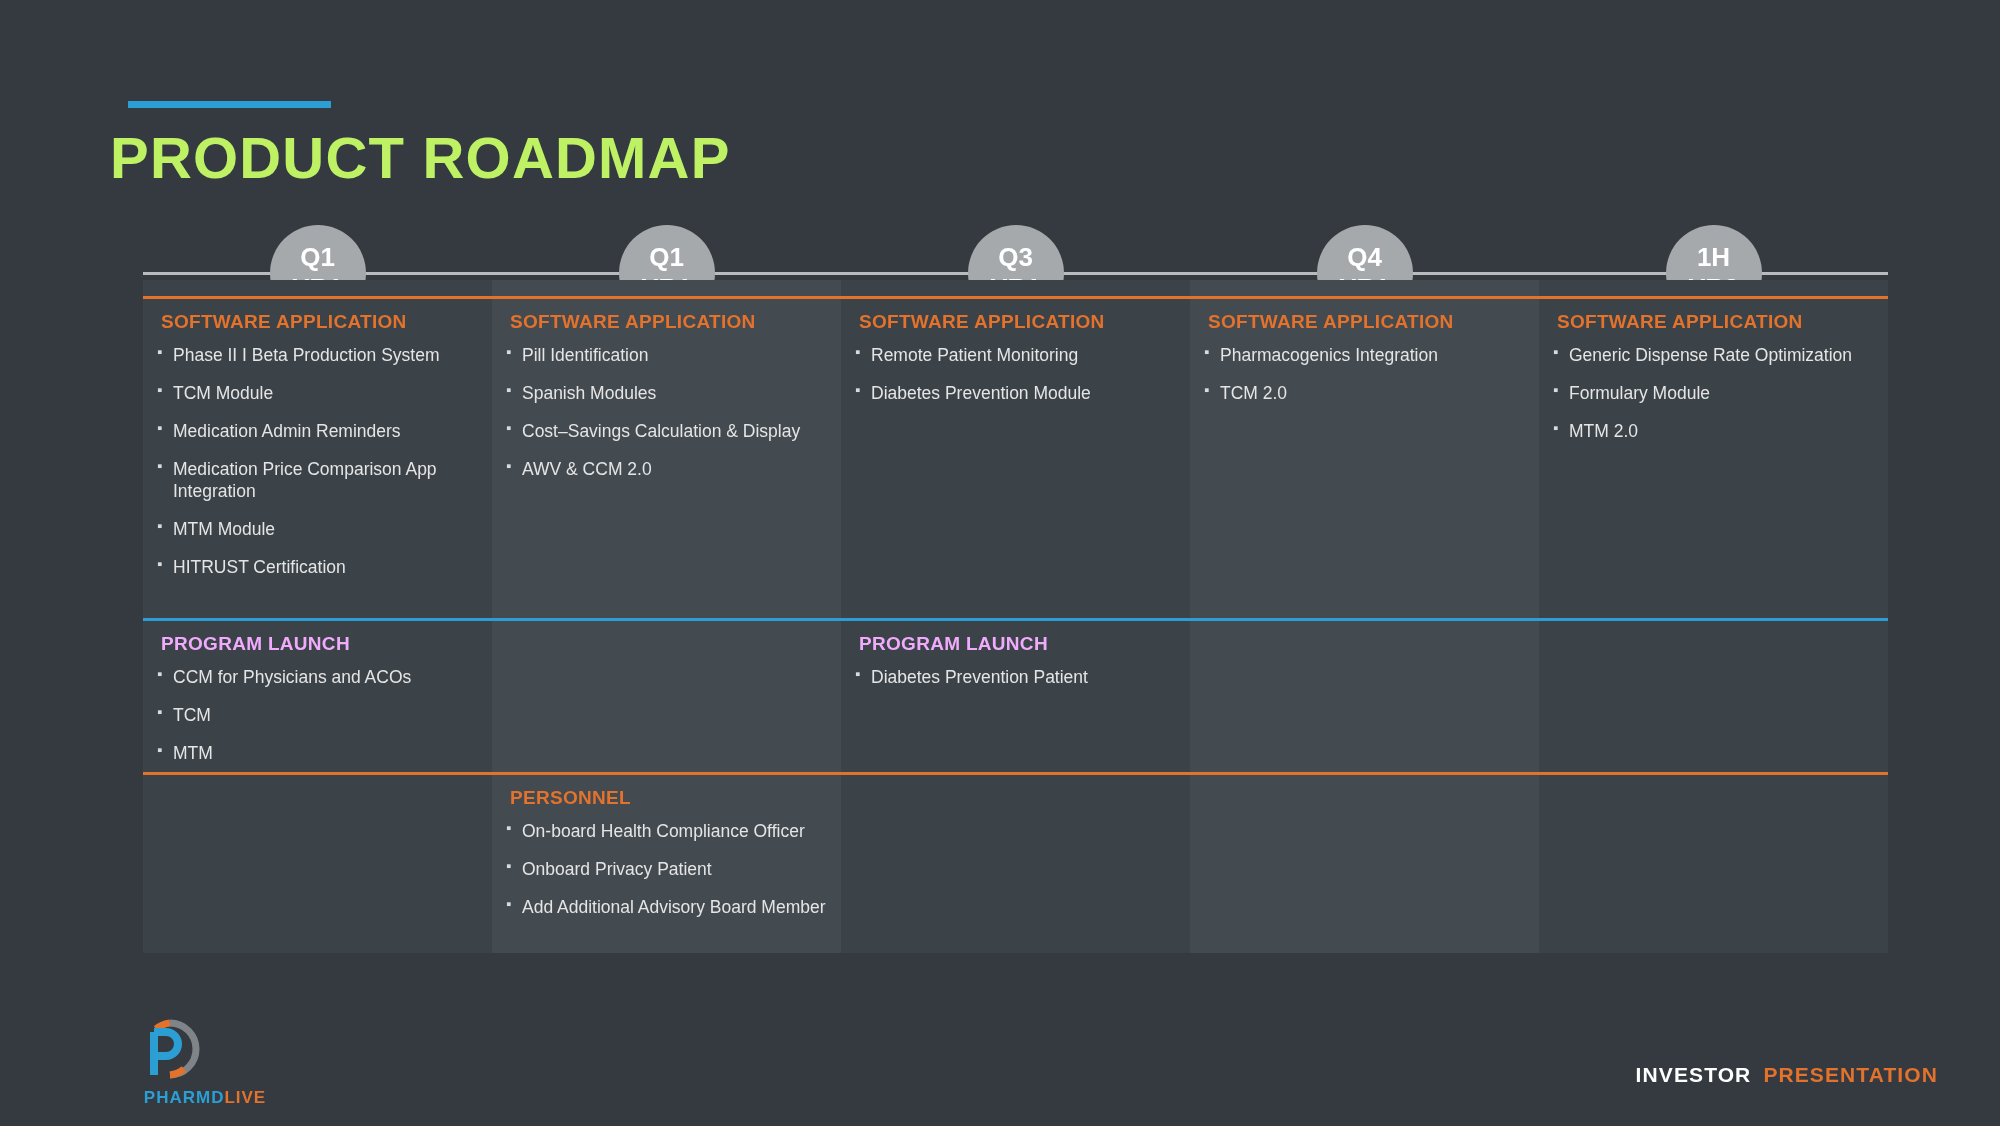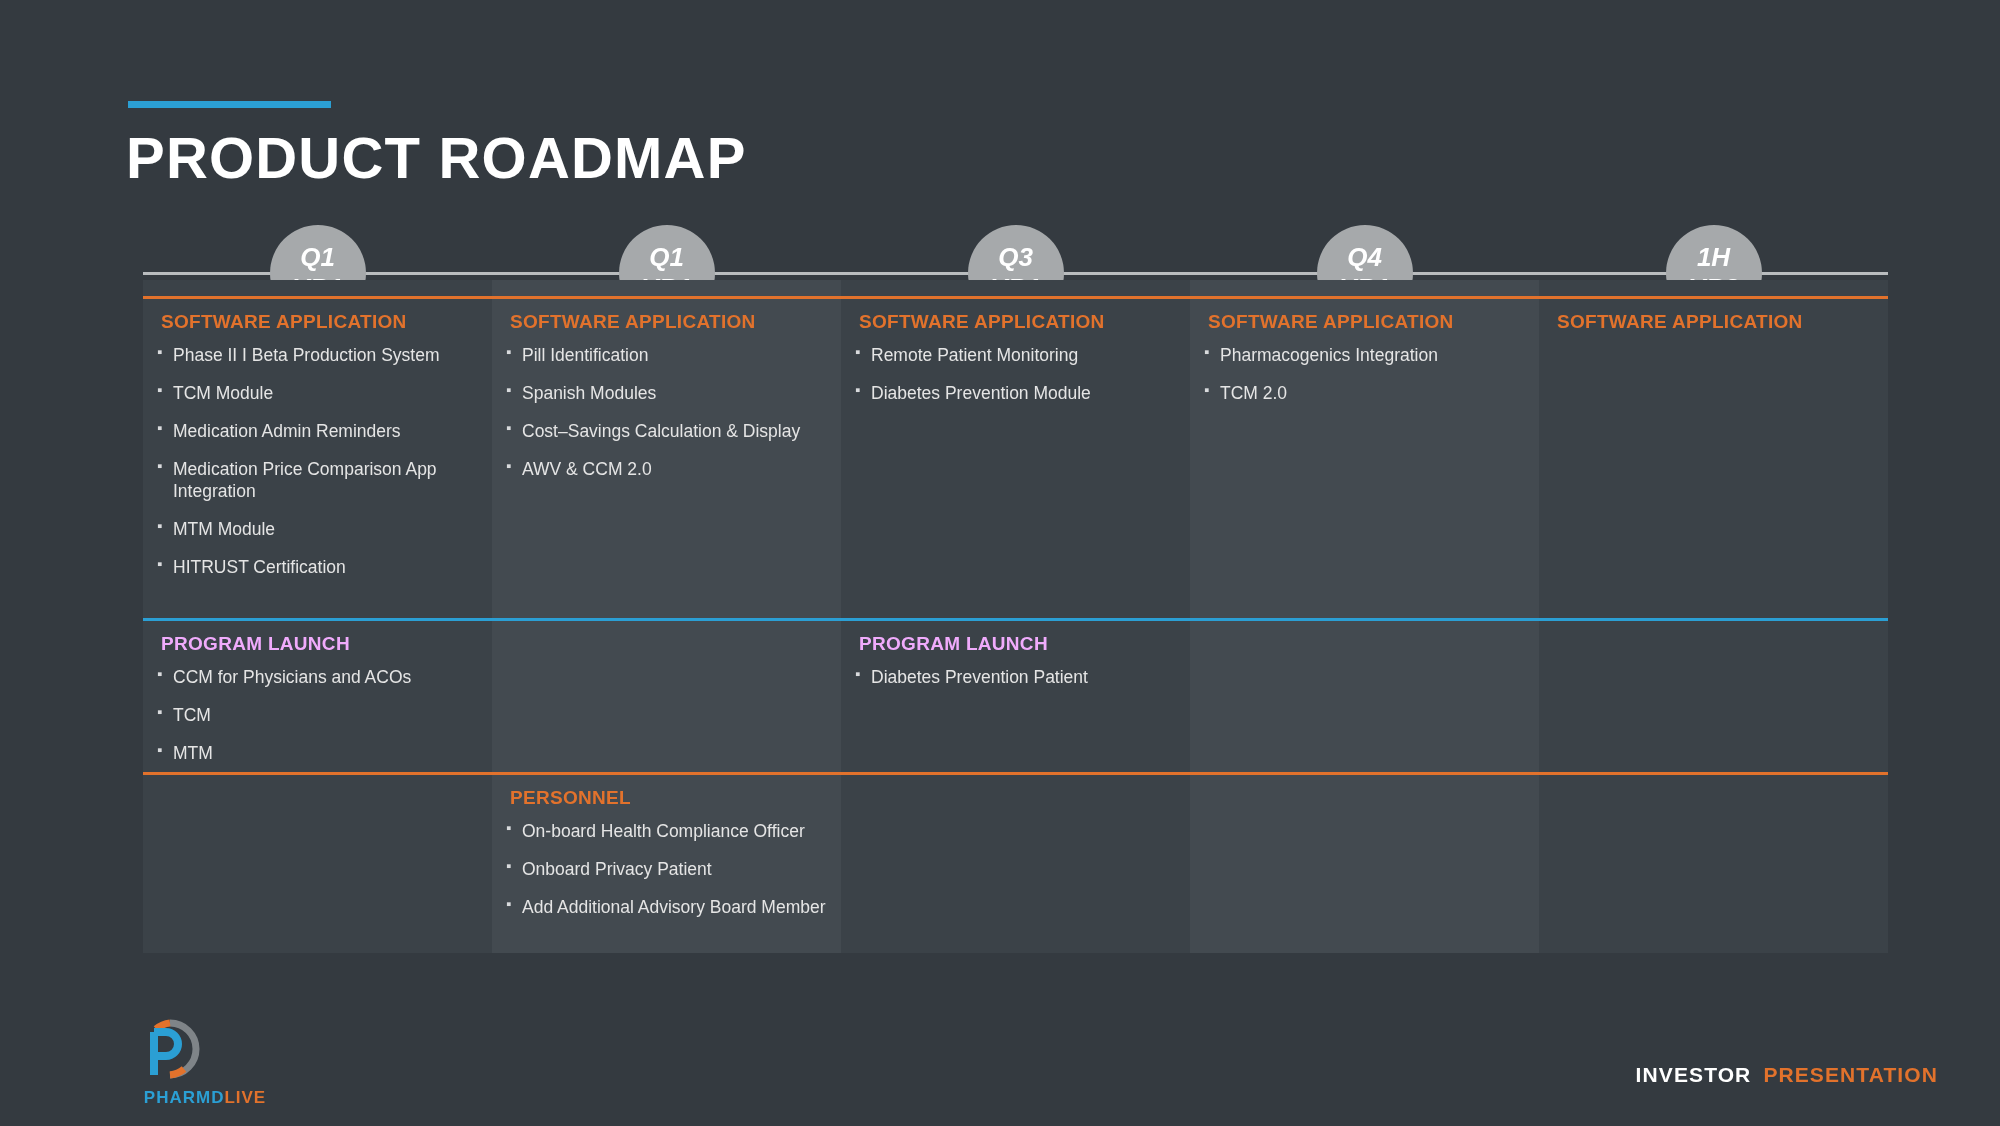--- a/index.html
+++ b/index.html
@@ -10,37 +10,37 @@
     overflow: hidden;
   }
   .slide { position: relative; width: 2000px; height: 1126px; background: #343a40; }
 
   
   .title-rule {
     position: absolute; left: 128px; top: 101px;
     width: 203px; height: 7px; background: #2b9fd4;
   }
   .slide-title {
-    position: absolute; left: 126px; top: 128px;
+    position: absolute; left: 110px; top: 128px;
     font-size: 58px; font-weight: bold; letter-spacing: 1.2px;
-    color: #ffffff; line-height: 1.05;
+    color: #bef264; line-height: 1.05;
   }
 
   
   .timeline-line {
     position: absolute; left: 143px; top: 272px;
     width: 1745px; height: 3px; background: #b9bcbe;
   }
   .markers { position: absolute; left: 143px; top: 225px; width: 1745px; height: 96px; }
   .marker {
     position: absolute; top: 0; width: 96px; height: 96px;
     border-radius: 50%; background: #a6a9ab;
     display: flex; flex-direction: column;
     align-items: center; justify-content: center;
-    color: #ffffff; font-weight: bold; font-size: 26px; line-height: 1.18; font-style: italic;
+    color: #ffffff; font-weight: bold; font-size: 26px; line-height: 1.18;
   }
 
   
   .grid {
     position: absolute; left: 143px; top: 280px;
     width: 1745px; height: 673px;
     display: flex;
   }
   .col {
     position: relative; width: 349px; height: 100%;
@@ -216,20 +216,25 @@
           <div class="band-rule rule-blue"></div>
         </div>
         <div class="band personnel">
           <div class="band-rule rule-orange"></div>
         </div>
       </div>
       <div class="col">
         <div class="band software">
           <div class="band-rule rule-orange"></div>
           <div class="band-title orange">SOFTWARE APPLICATION</div>
+          <ul class="items">
+            <li class="item">Generic Dispense Rate Optimization</li>
+            <li class="item">Formulary Module</li>
+            <li class="item">MTM 2.0</li>
+          </ul>
         </div>
         <div class="band program">
           <div class="band-rule rule-blue"></div>
         </div>
         <div class="band personnel">
           <div class="band-rule rule-orange"></div>
         </div>
       </div>
     </div>
 

